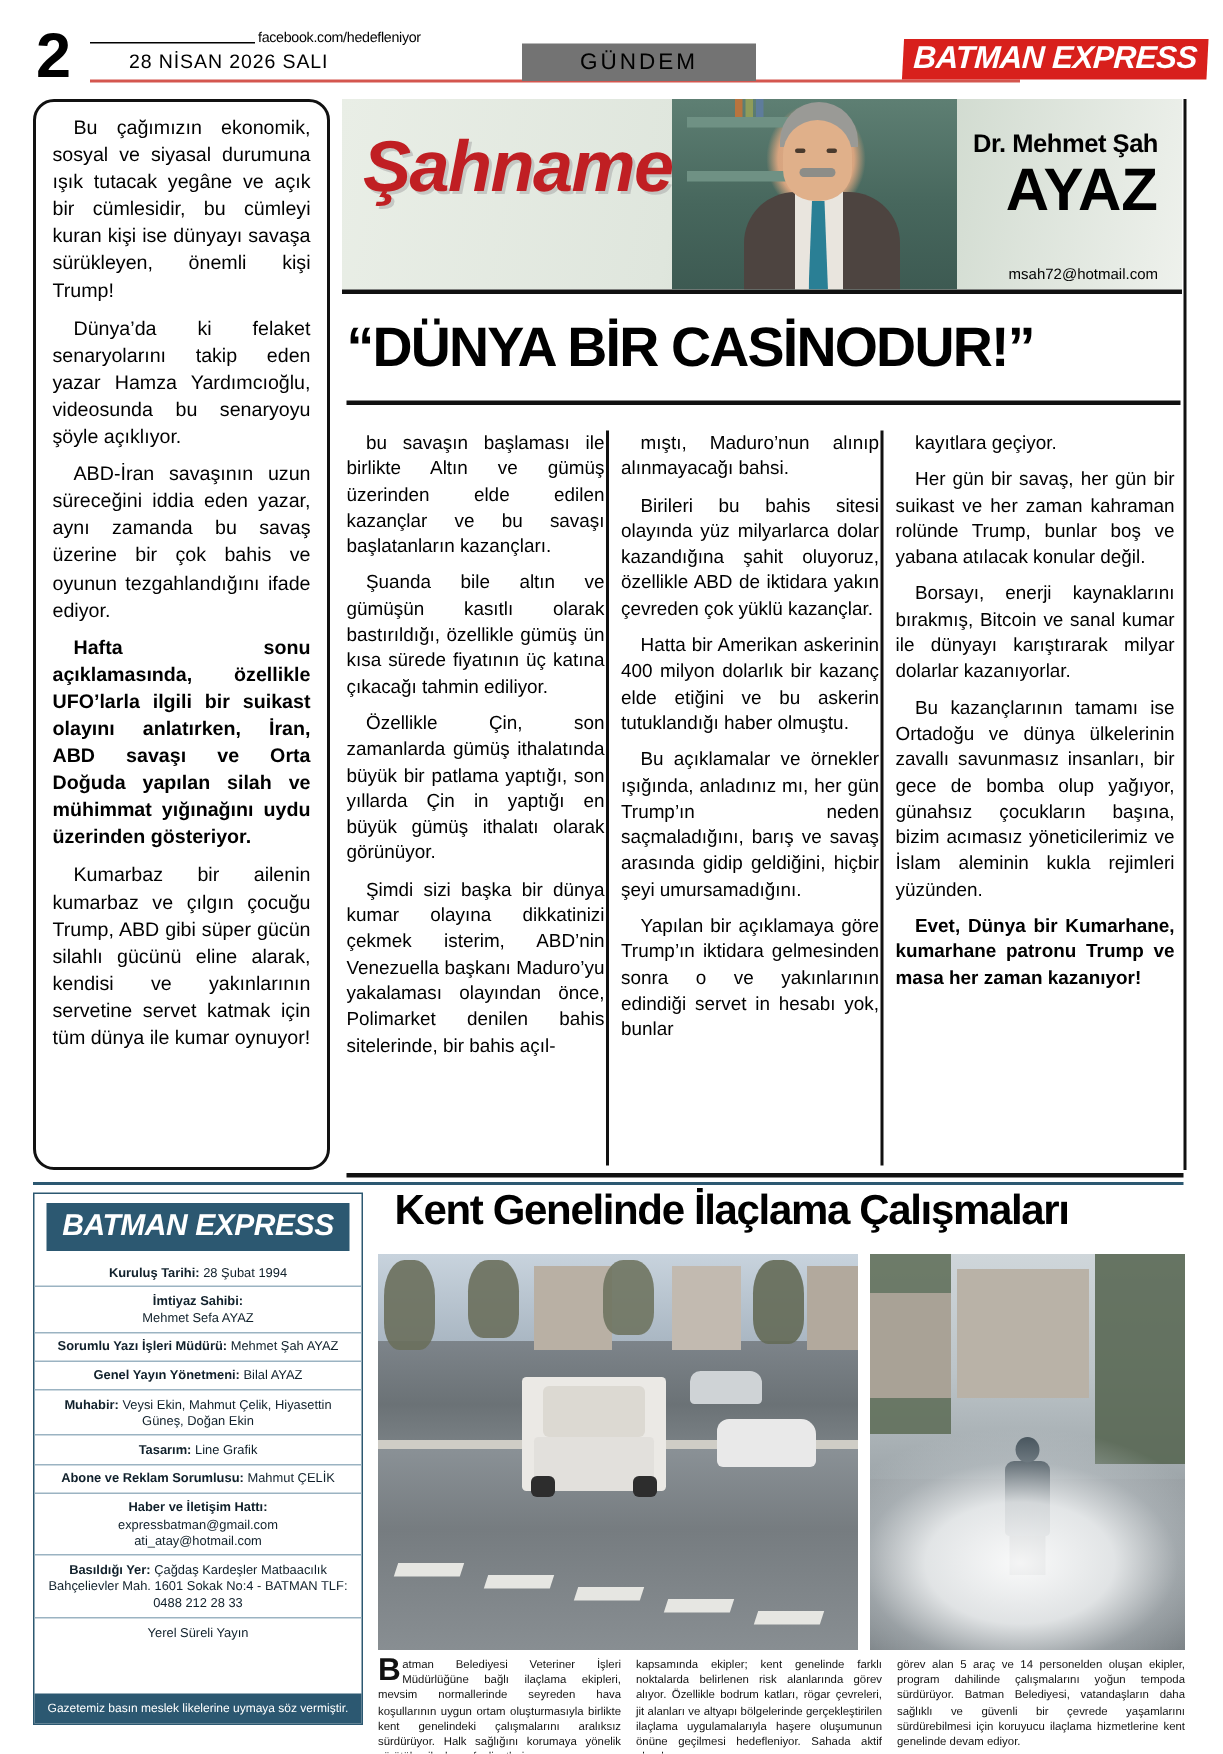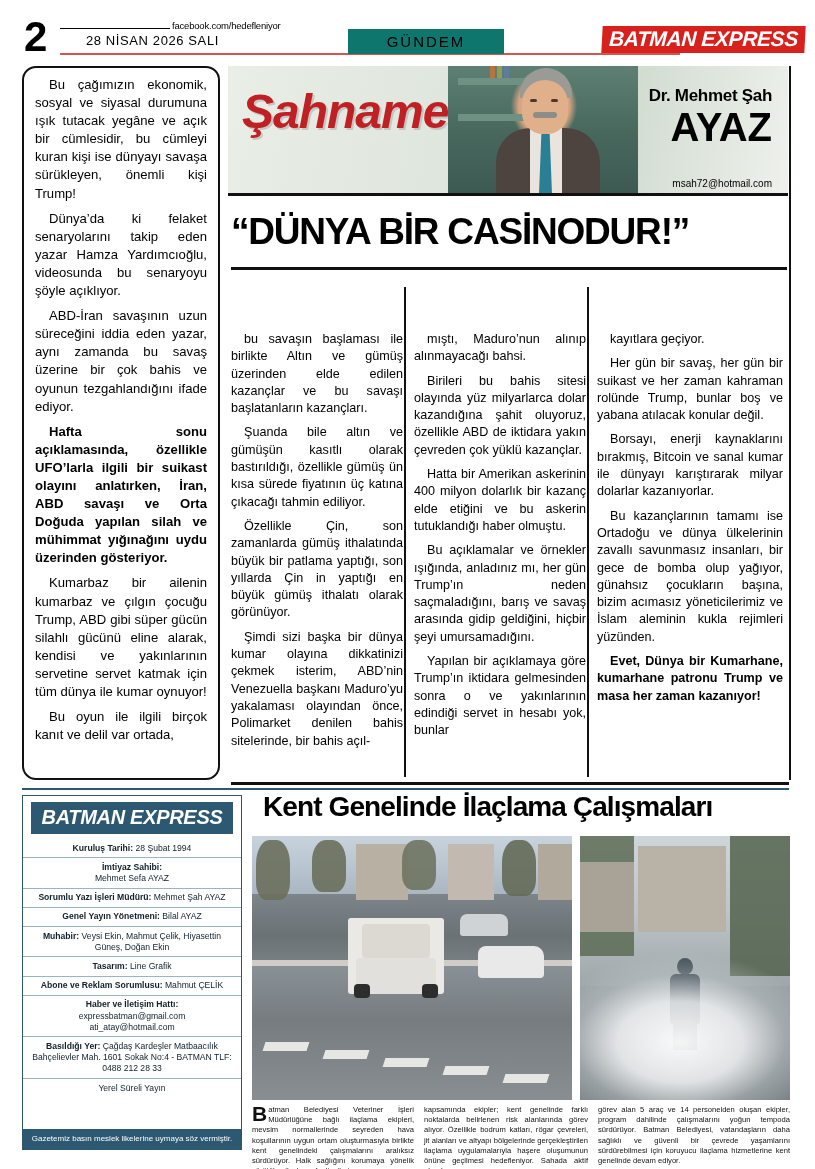--- a/index.html
+++ b/index.html
@@ -71,21 +71,21 @@
     width: 620px;
     height: 2px;
     background: #d4564f;
   }
   .section-tag {
     position: absolute;
     left: 348px;
     top: 29px;
     width: 156px;
     height: 25px;
-    background: #0f766e;
+    background: #737373;
     text-align: center;
     font-size: 15px;
     letter-spacing: 2px;
     line-height: 25px;
   }
   .nameplate {
     position: absolute;
     right: 10px;
     top: 26px;
     background: #d8201c;
@@ -262,21 +262,20 @@
     text-indent: 14px;
     hyphens: manual;
   }
   .lead-box p.bold { font-weight: bold; }
 
   .col {
     position: absolute;
     top: 287px;
     width: 172px;
     height: 490px;
-    margin-top: 44px;
   }
   .col p {
     margin: 0 0 7px 0;
     font-size: 12.6px;
     line-height: 17.3px;
     text-align: justify;
     text-indent: 13px;
   }
   .col p.bold { font-weight: bold; }
   #col2 { left: 231px; }
@@ -482,21 +481,20 @@
 
   <div class="art1-headline">“DÜNYA BİR CASİNODUR!”</div>
   <div class="art1-rule"></div>
 
   <div class="lead-box" id="lead-box">
       <p>Bu çağımızın ekonomik, sosyal ve siyasal durumuna ışık tutacak yegâne ve açık bir cümlesidir, bu cümleyi kuran kişi ise dünyayı savaşa sürükleyen, önemli kişi Trump!</p>
       <p>Dünya’da ki felaket senaryolarını takip eden yazar Hamza Yardımcıoğlu, videosunda bu senaryoyu şöyle açıklıyor.</p>
       <p>ABD-İran savaşının uzun süreceğini iddia eden yazar, aynı zamanda bu savaş üzerine bir çok bahis ve oyunun tezgahlandığını ifade ediyor.</p>
       <p class="bold">Hafta sonu açıklamasında, özellikle UFO’larla ilgili bir suikast olayını anlatırken, İran, ABD savaşı ve Orta Doğuda yapılan silah ve mühimmat yığınağını uydu üzerinden gösteriyor.</p>
       <p>Kumarbaz bir ailenin kumarbaz ve çılgın çocuğu Trump, ABD gibi süper gücün silahlı gücünü eline alarak, kendisi ve yakınlarının servetine servet katmak için tüm dünya ile kumar oynuyor!</p>
-      <p>Bu oyun ile ilgili birçok kanıt ve delil var ortada,</p>
     </div>
 
   <div class="col" id="col2">
       <p>bu savaşın başlaması ile birlikte Altın ve gümüş üzerinden elde edilen kazançlar ve bu savaşı başlatanların kazançları.</p>
       <p>Şuanda bile altın ve gümüşün kasıtlı olarak bastırıldığı, özellikle gümüş ün kısa sürede fiyatının üç katına çıkacağı tahmin ediliyor.</p>
       <p>Özellikle Çin, son zamanlarda gümüş ithalatında büyük bir patlama yaptığı, son yıllarda Çin in yaptığı en büyük gümüş ithalatı olarak görünüyor.</p>
       <p>Şimdi sizi başka bir dünya kumar olayına dikkatinizi çekmek isterim, ABD’nin Venezuella başkanı Maduro’yu yakalaması olayından önce, Polimarket denilen bahis sitelerinde, bir bahis açıl-</p>
     </div>
   <div class="col" id="col3">
       <p>mıştı, Maduro’nun alınıp alınmayacağı bahsi.</p>

